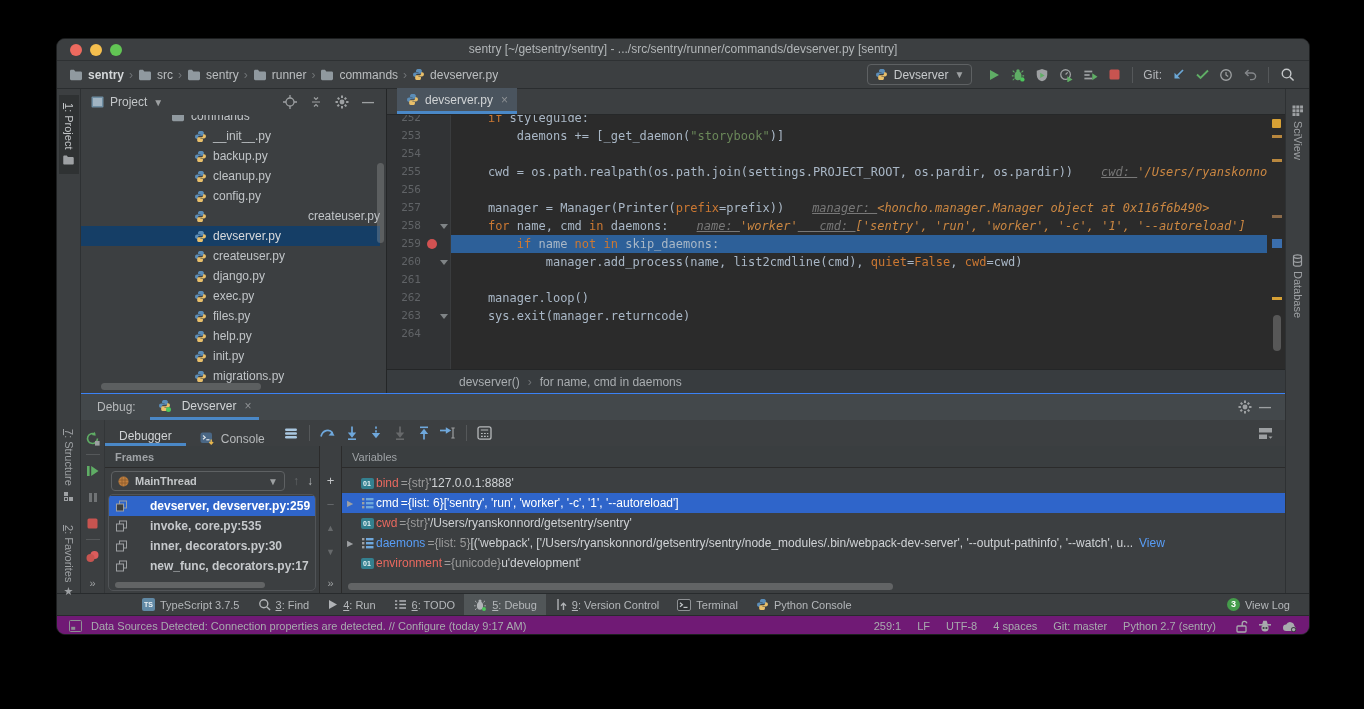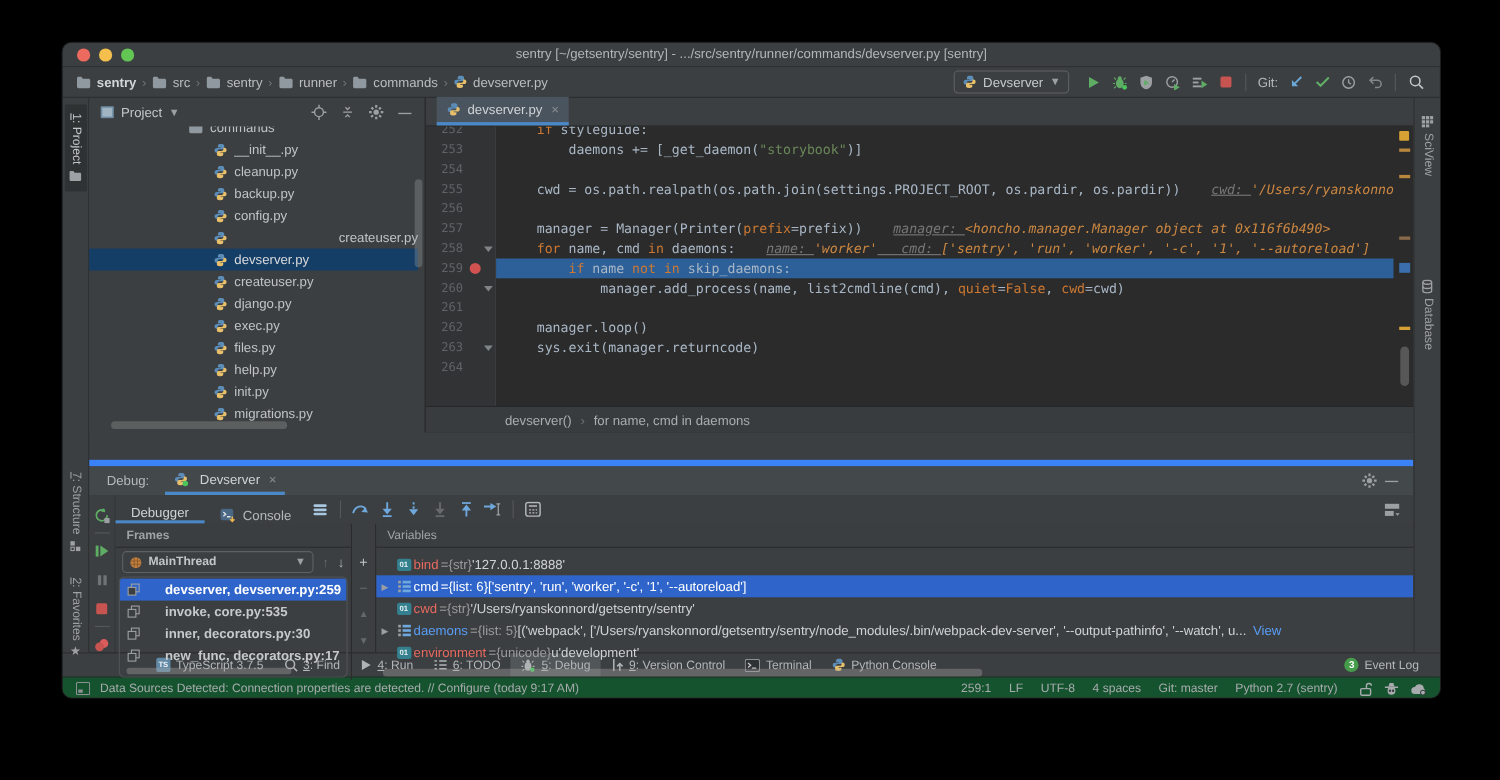--- a/index.html
+++ b/index.html
@@ -66,21 +66,21 @@
   .crow.cur .codeline { background:#2d6099; }
   .tk-d{color:#a9b7c6;} .tk-k{color:#cc7832;} .tk-s{color:#6a8759;}
   .hints{margin-left:28px;} .tk-hl{color:#787878;font-style:italic;text-decoration:underline;} .tk-hv{color:#cb8742;font-style:italic;}
   .error-stripe { position:absolute; right:0; top:0; bottom:0; width:18px; background:#2b2b2b; }
   .emark { position:absolute; right:3px; width:10px; height:3px; }
   .ethumb { position:absolute; right:4px; width:8px; border-radius:4px; background:rgba(170,170,170,.35); }
   .eind { position:absolute; right:4px; top:4px; width:9px; height:9px; background:#d6a035; border-radius:1px; }
   .crumbbar { height:24px; flex:none; background:#383c3f; border-top:1px solid #242627; display:flex; align-items:center; gap:8px; padding-left:72px; color:#a9adb0; }
   .crumbbar .sep { color:#6f7375; }
   
-  .debug-panel { height:200px; flex:none; border-top:6px solid #3b82f6; display:flex; flex-direction:column; background:#3c3f41;margin-top:25px; }
+  .debug-panel { height:200px; flex:none; border-top:1px solid #3b82f6; display:flex; flex-direction:column; background:#3c3f41; }
   .debug-header { height:26px; flex:none; display:flex; align-items:center; padding:0 10px 0 16px; background:#43484b; }
   .dbg-label { color:#b6b9bb; margin-right:14px; }
   .dbg-tab { height:26px; display:flex; align-items:center; gap:6px; padding:0 8px; border-bottom:3px solid #4a88c7; color:#d0d3d5; }
   .dbg-tab .x { color:#8d9194; margin-left:2px; }
   .dhspacer { flex:1; }
   .dbg-main { flex:1; display:flex; min-height:0; }
   .dleft { width:24px; flex:none; display:flex; flex-direction:column; align-items:center; border-right:1px solid #333638; padding-top:5px; }
   .dleft .dico { height:26px; display:flex; align-items:center; justify-content:center; width:100%; }
   .dleft .dsep { width:14px; height:1px; background:#55585a; margin:3px 0; }
   .dleft .more { margin-top:auto; margin-bottom:4px; color:#9da0a2; font-size:11px; }
@@ -118,21 +118,21 @@
   .vscroll2 { position:absolute; left:6px; bottom:3px; width:545px; height:7px; border-radius:4px; background:rgba(170,170,170,.35); }
   .prim-ic { display:inline-block; width:13px; height:11px; background:#34808f; color:#e8f2f4; font-size:7px; font-weight:bold; text-align:center; line-height:11px; border-radius:2px; }
   .ev-ic { display:inline-block; width:13px; height:13px; background:#459c4b; color:#fff; border-radius:50%; font-size:9px; font-weight:bold; text-align:center; line-height:13px; }
   .ts-ic { display:inline-block; width:13px; height:13px; background:#6189a5; color:#eef2f5; border-radius:2px; font-size:7px; font-weight:bold; text-align:center; line-height:13px; }
   
   .bottombar { height:22px; flex:none; background:#3c3f41; border-top:1px solid #282b2d; display:flex; align-items:center; font-size:11px; color:#b4b7ba; padding:0 10px 0 76px; }
   .bbitem { height:22px; display:flex; align-items:center; gap:5px; padding:0 9px; white-space:nowrap; }
   .bbitem.active { background:#515658; }
   .bbright { margin-left:auto; display:flex; align-items:center; }
   .mn { text-decoration:underline; }
-  .statusbar { height:21px; flex:none; background:#14532d; border-top:1px solid #282b2d; display:flex; align-items:center; font-size:11px; color:#a8abae; padding:0 12px; }
+  .statusbar { height:21px; flex:none; background:#701a75; border-top:1px solid #282b2d; display:flex; align-items:center; font-size:11px; color:#a8abae; padding:0 12px; }
   .sbmsg { margin-left:9px; white-space:nowrap; overflow:hidden; }
   .sbright { margin-left:auto; display:flex; align-items:center; gap:16px; white-space:nowrap; }
   .sbicons { display:flex; align-items:center; gap:10px; margin-left:4px; }
   .pause-ic b { display:inline-block; width:3px; height:9px; background:#707375; margin:0 1px; }
 </style>
 </head>
 <body>
 
 <div class="window">
   <div class="titlebar">
@@ -372,30 +372,30 @@
                   </span>
                   <span>__init__.py</span>
                 </div>
                 <div class="trow" style="padding-left: 113px;">
                   <span class="ic">
                     <svg width="13" height="13" viewBox="0 0 16 16">
                       <path fill="#5b8db8" d="M8 1.2c-1.9 0-3 .7-3 1.9V5h3.1v.6H3.9C2.2 5.6 1.3 6.6 1.3 8.2c0 1.6.9 2.6 2.4 2.6h1.1V9.2C4.8 8 5.8 7 7 7h3.3c1 0 1.8-.8 1.8-1.8V3.1c0-1.2-1.4-1.9-3-1.9H8z"></path>
                       <path fill="#e8bf6a" d="M8 14.8c1.9 0 3-.7 3-1.9V11H7.9v-.6h4.2c1.7 0 2.6-1 2.6-2.6 0-1.6-.9-2.6-2.4-2.6h-1.1v1.6c0 1.2-1 2.2-2.2 2.2H5.7c-1 0-1.8.8-1.8 1.8v2.1c0 1.2 1.4 1.9 3 1.9z"></path>
                     </svg>
                   </span>
+                  <span>backup.py</span>
+                </div>
+                <div class="trow" style="padding-left: 113px;">
+                  <span class="ic">
+                    <svg width="13" height="13" viewBox="0 0 16 16">
+                      <path fill="#5b8db8" d="M8 1.2c-1.9 0-3 .7-3 1.9V5h3.1v.6H3.9C2.2 5.6 1.3 6.6 1.3 8.2c0 1.6.9 2.6 2.4 2.6h1.1V9.2C4.8 8 5.8 7 7 7h3.3c1 0 1.8-.8 1.8-1.8V3.1c0-1.2-1.4-1.9-3-1.9H8z"></path>
+                      <path fill="#e8bf6a" d="M8 14.8c1.9 0 3-.7 3-1.9V11H7.9v-.6h4.2c1.7 0 2.6-1 2.6-2.6 0-1.6-.9-2.6-2.4-2.6h-1.1v1.6c0 1.2-1 2.2-2.2 2.2H5.7c-1 0-1.8.8-1.8 1.8v2.1c0 1.2 1.4 1.9 3 1.9z"></path>
+                    </svg>
+                  </span>
                   <span>cleanup.py</span>
-                </div>
-                <div class="trow" style="padding-left: 113px;">
-                  <span class="ic">
-                    <svg width="13" height="13" viewBox="0 0 16 16">
-                      <path fill="#5b8db8" d="M8 1.2c-1.9 0-3 .7-3 1.9V5h3.1v.6H3.9C2.2 5.6 1.3 6.6 1.3 8.2c0 1.6.9 2.6 2.4 2.6h1.1V9.2C4.8 8 5.8 7 7 7h3.3c1 0 1.8-.8 1.8-1.8V3.1c0-1.2-1.4-1.9-3-1.9H8z"></path>
-                      <path fill="#e8bf6a" d="M8 14.8c1.9 0 3-.7 3-1.9V11H7.9v-.6h4.2c1.7 0 2.6-1 2.6-2.6 0-1.6-.9-2.6-2.4-2.6h-1.1v1.6c0 1.2-1 2.2-2.2 2.2H5.7c-1 0-1.8.8-1.8 1.8v2.1c0 1.2 1.4 1.9 3 1.9z"></path>
-                    </svg>
-                  </span>
-                  <span>backup.py</span>
                 </div>
                 <div class="trow" style="padding-left: 113px;">
                   <span class="ic">
                     <svg width="13" height="13" viewBox="0 0 16 16">
                       <path fill="#5b8db8" d="M8 1.2c-1.9 0-3 .7-3 1.9V5h3.1v.6H3.9C2.2 5.6 1.3 6.6 1.3 8.2c0 1.6.9 2.6 2.4 2.6h1.1V9.2C4.8 8 5.8 7 7 7h3.3c1 0 1.8-.8 1.8-1.8V3.1c0-1.2-1.4-1.9-3-1.9H8z"></path>
                       <path fill="#e8bf6a" d="M8 14.8c1.9 0 3-.7 3-1.9V11H7.9v-.6h4.2c1.7 0 2.6-1 2.6-2.6 0-1.6-.9-2.6-2.4-2.6h-1.1v1.6c0 1.2-1 2.2-2.2 2.2H5.7c-1 0-1.8.8-1.8 1.8v2.1c0 1.2 1.4 1.9 3 1.9z"></path>
                     </svg>
                   </span>
                   <span>config.py</span>
                 </div>
@@ -973,21 +973,21 @@
               <path fill="#5b8db8" d="M8 1.2c-1.9 0-3 .7-3 1.9V5h3.1v.6H3.9C2.2 5.6 1.3 6.6 1.3 8.2c0 1.6.9 2.6 2.4 2.6h1.1V9.2C4.8 8 5.8 7 7 7h3.3c1 0 1.8-.8 1.8-1.8V3.1c0-1.2-1.4-1.9-3-1.9H8z"></path>
               <path fill="#e8bf6a" d="M8 14.8c1.9 0 3-.7 3-1.9V11H7.9v-.6h4.2c1.7 0 2.6-1 2.6-2.6 0-1.6-.9-2.6-2.4-2.6h-1.1v1.6c0 1.2-1 2.2-2.2 2.2H5.7c-1 0-1.8.8-1.8 1.8v2.1c0 1.2 1.4 1.9 3 1.9z"></path>
             </svg>
           </span>
           <span>Python Console</span>
         </div>
       </span>
     <div class="bbright">
       <div class="bbitem">
         <span class="ev-ic">3</span>
-        <span>Event Log</span>
+        <span>View Log</span>
       </div>
     </div>
   </div>
 
   <div class="statusbar">
     <span class="ic">
         <svg width="13" height="12">
           <rect x="0.5" y="0.5" width="12" height="11" rx="1" fill="none" stroke="#8e9194"></rect>
           <rect x="2.2" y="6.8" width="4" height="3" fill="#8e9194"></rect>
         </svg>

